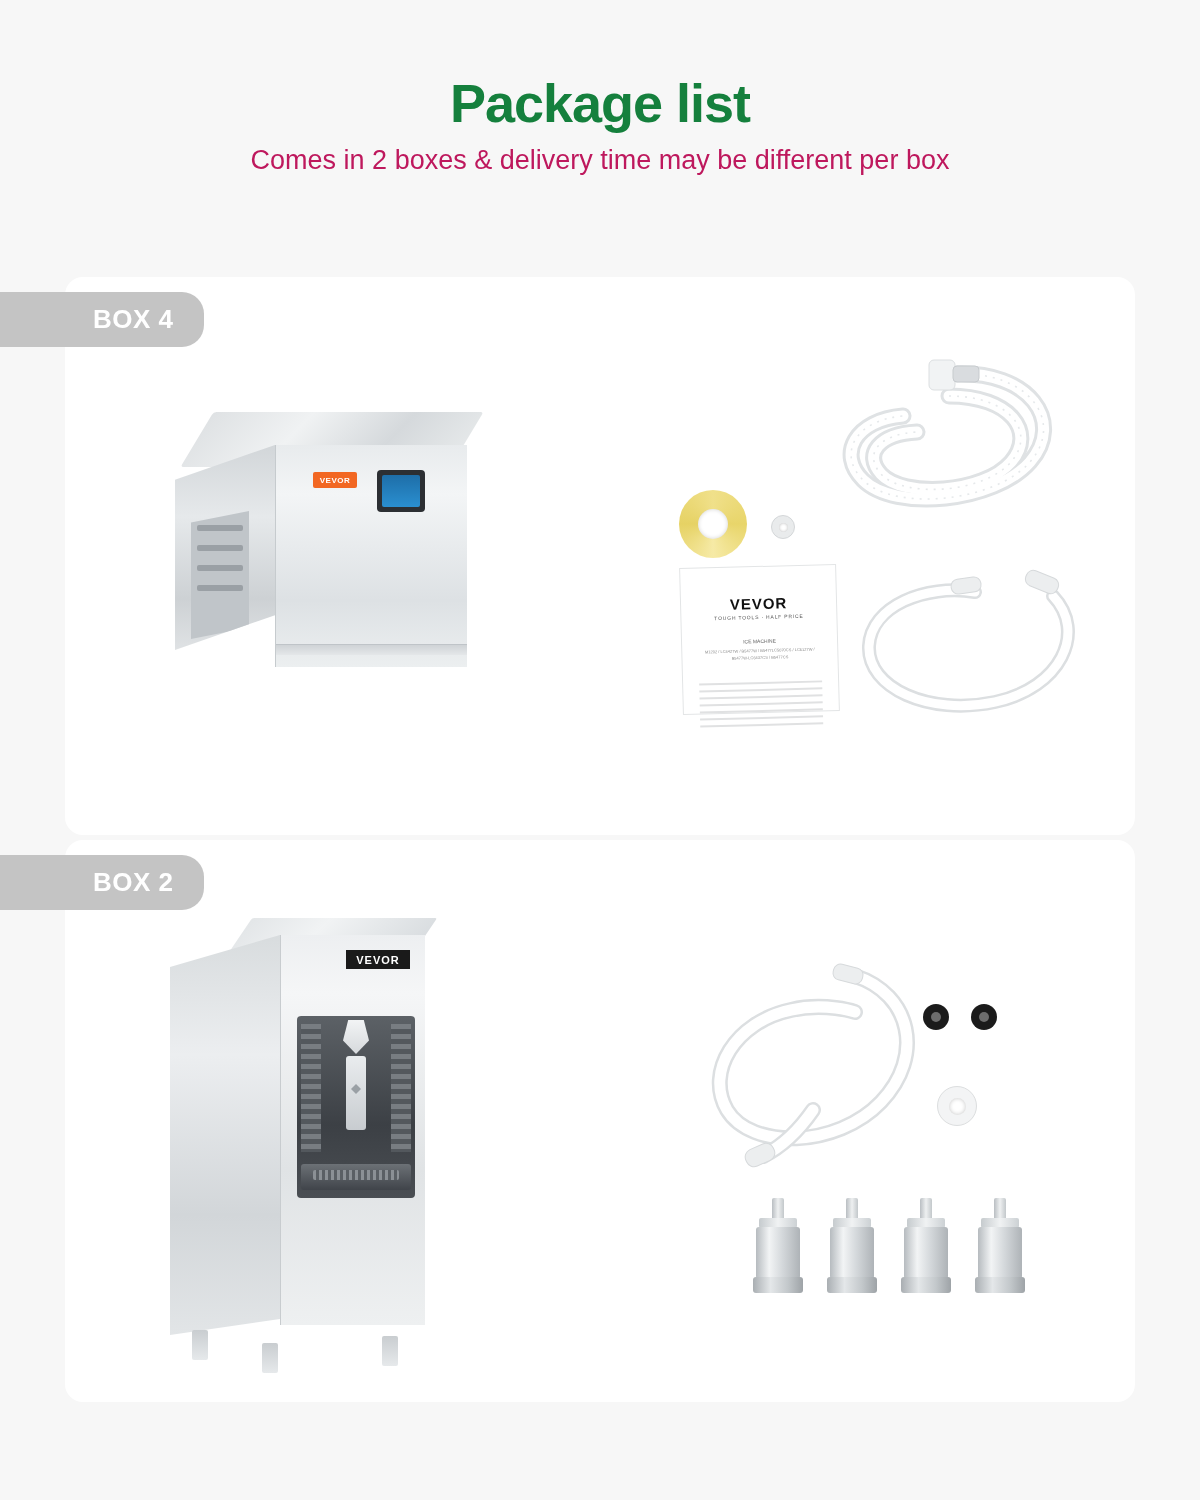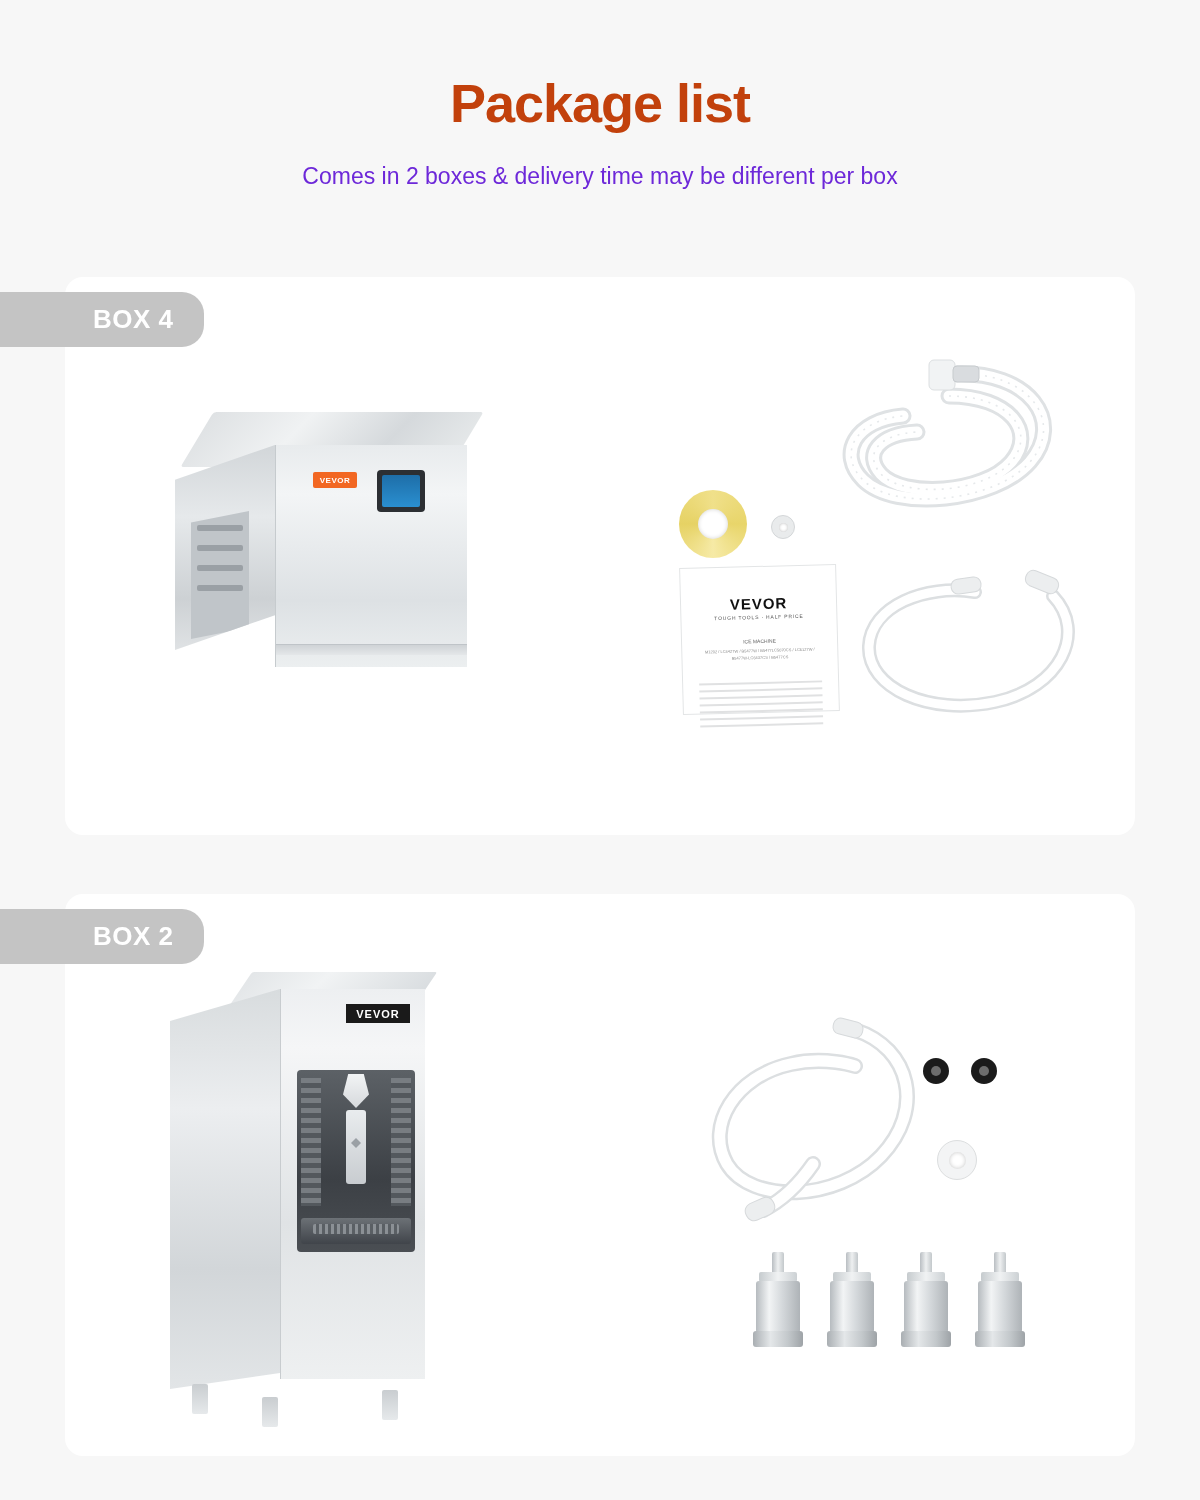--- a/index.html
+++ b/index.html
@@ -17,39 +17,39 @@
     background: #f7f7f7;
   }
   .header {
     padding-top: 74px;
     text-align: center;
   }
   .title {
     font-size: 54px;
     font-weight: bold;
     letter-spacing: -1px;
-    color: #c2410c;
+    color: #15803d;
     line-height: 1.1;
   }
   .subtitle {
-    margin-top: 30px;
-    font-size: 23px;
-    color: #6d28d9;
+    margin-top: 12px;
+    font-size: 27px;
+    color: #be185d;
     font-weight: 400;
   }
 
   .box-card {
     position: absolute;
     left: 65px;
     width: 1070px;
     background: #ffffff;
     border-radius: 18px;
   }
   #box1-card { top: 277px; height: 558px; }
-  #box2-card { top: 894px; height: 562px; }
+  #box2-card { top: 840px; height: 562px; }
 
   .box-badge {
     position: absolute;
     top: 15px;
     left: 0;
     background: #c4c4c4;
     color: #ffffff;
     font-size: 26px;
     font-weight: bold;
     letter-spacing: 0.5px;

